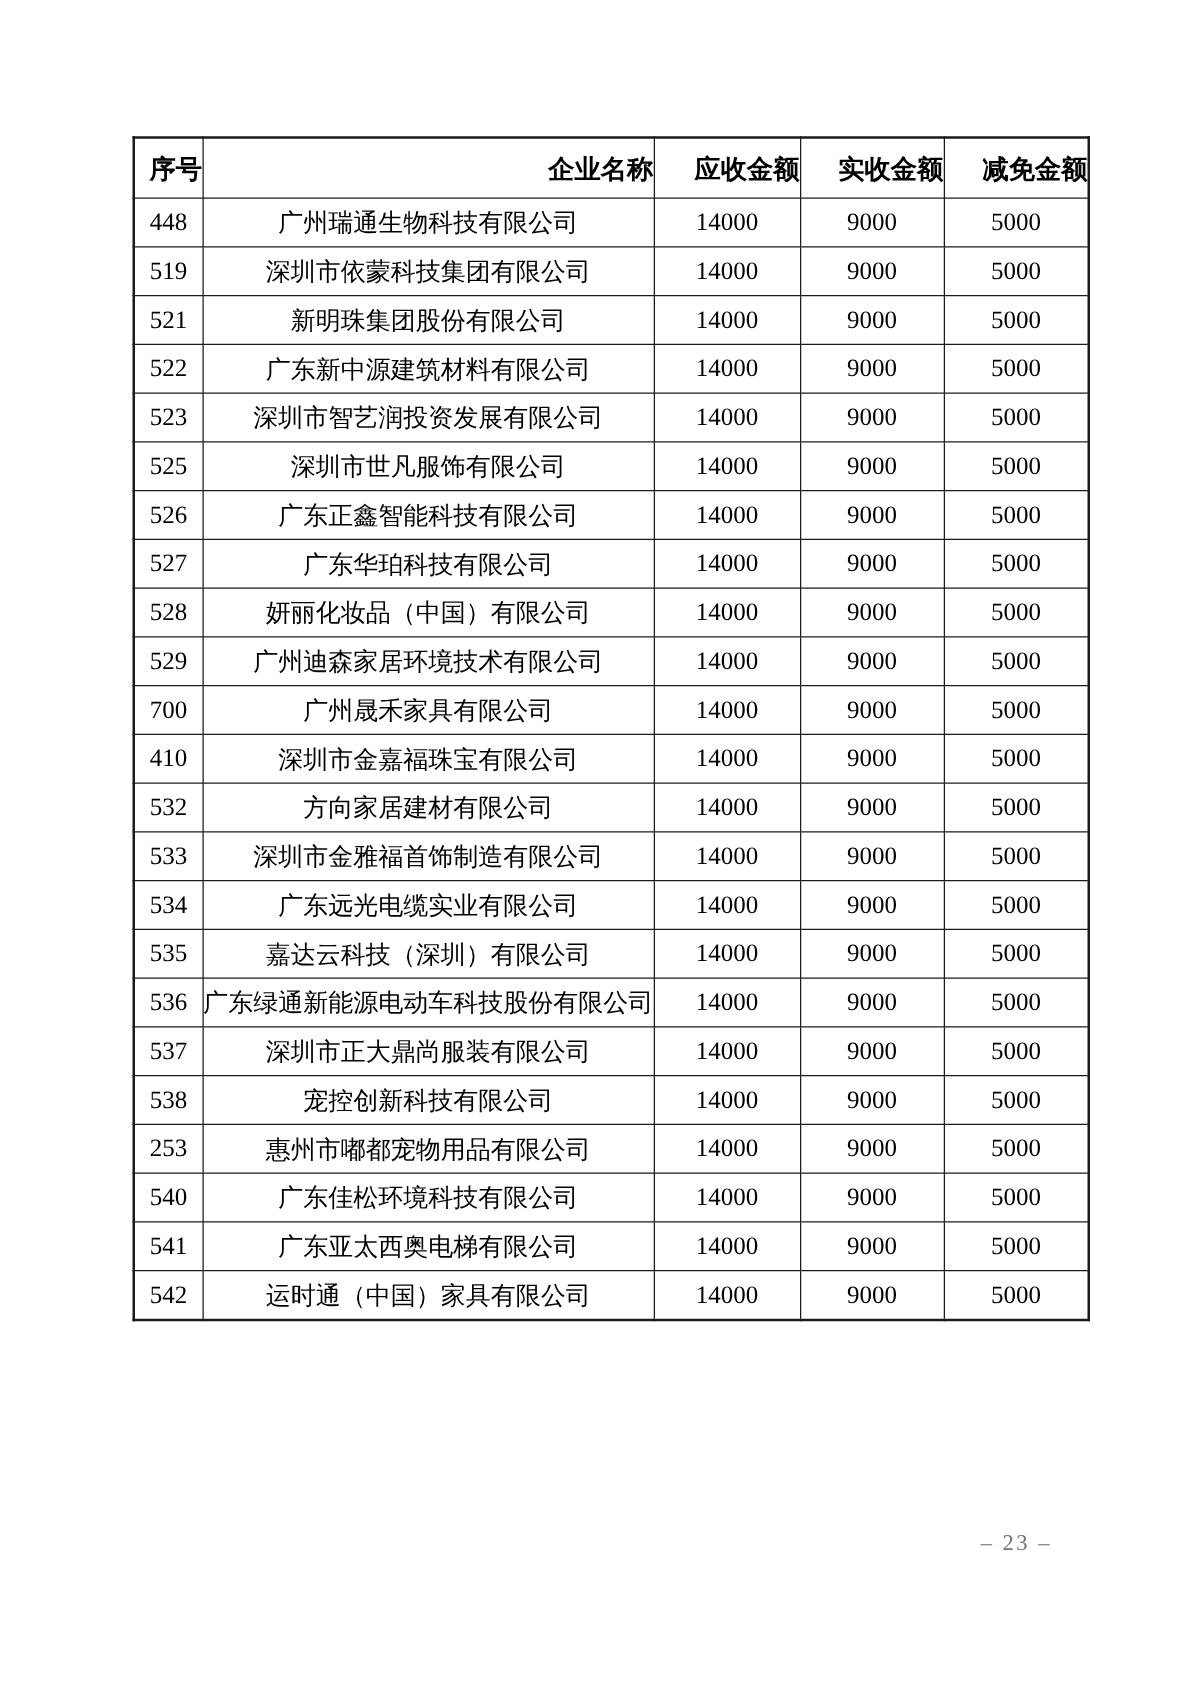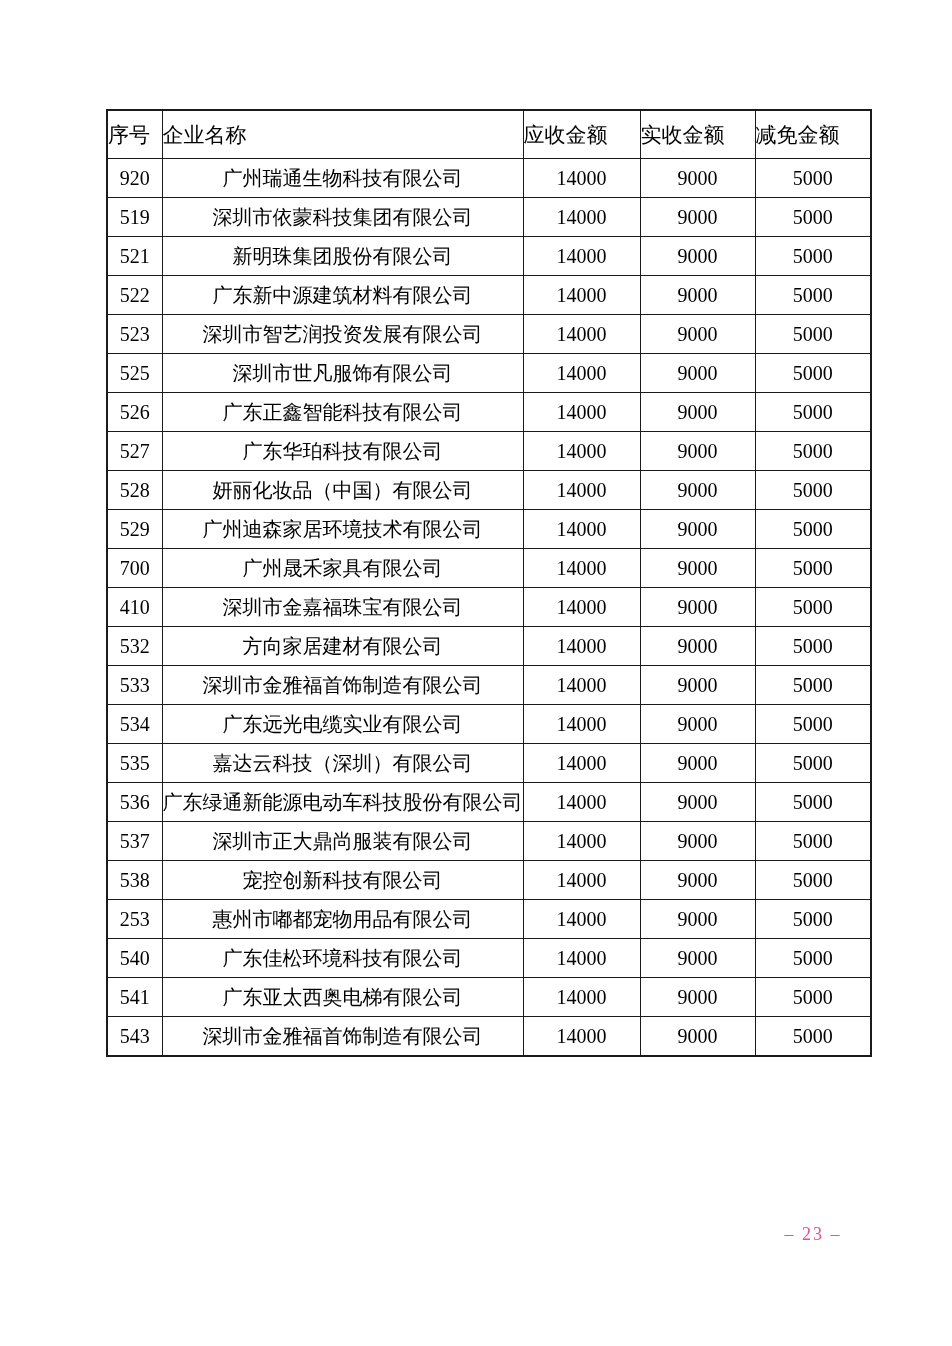--- a/index.html
+++ b/index.html
@@ -30,22 +30,22 @@
   table.fee-table th,
   table.fee-table td {
     border: 1.5px solid #1b1b1b;
     padding: 0;
     overflow: hidden;
     white-space: nowrap;
   }
   table.fee-table th {
     height: 47px;
     font-size: 21px;
-    font-weight: normal;
-    text-align: left;
+    font-weight: bold;
+    text-align: right;
     vertical-align: middle;
   }
   table.fee-table td {
     height: 38px;
     font-size: 20px;
     font-weight: normal;
     vertical-align: middle;
   }
   td.cell-no {
     text-align: center;
@@ -60,21 +60,21 @@
     font-size: 19px;
   }
   .page-number {
     position: absolute;
     left: 758px;
     top: 1224px;
     width: 110px;
     text-align: center;
     font-size: 18px;
     letter-spacing: 2px;
-    color: #ec4899;
+    color: #737373;
   }
 </style>
 </head>
 <body>
 
 <div class="page">
 
   <table class="fee-table">
     <colgroup>
       <col style="width:55px">
@@ -87,21 +87,21 @@
       <tr id="headerRow">
           <th>序号</th>
           <th>企业名称</th>
           <th>应收金额</th>
           <th>实收金额</th>
           <th>减免金额</th>
         </tr>
     </thead>
     <tbody id="tableBody">
         <tr>
-          <td class="cell-no">920</td>
+          <td class="cell-no">448</td>
           <td class="cell-name">广州瑞通生物科技有限公司</td>
           <td class="cell-amount">14000</td>
           <td class="cell-amount">9000</td>
           <td class="cell-amount">5000</td>
         </tr>
         <tr>
           <td class="cell-no">519</td>
           <td class="cell-name">深圳市依蒙科技集团有限公司</td>
           <td class="cell-amount">14000</td>
           <td class="cell-amount">9000</td>
@@ -241,22 +241,22 @@
           <td class="cell-amount">5000</td>
         </tr>
         <tr>
           <td class="cell-no">541</td>
           <td class="cell-name">广东亚太西奥电梯有限公司</td>
           <td class="cell-amount">14000</td>
           <td class="cell-amount">9000</td>
           <td class="cell-amount">5000</td>
         </tr>
         <tr>
-          <td class="cell-no">543</td>
-          <td class="cell-name">深圳市金雅福首饰制造有限公司</td>
+          <td class="cell-no">542</td>
+          <td class="cell-name">运时通（中国）家具有限公司</td>
           <td class="cell-amount">14000</td>
           <td class="cell-amount">9000</td>
           <td class="cell-amount">5000</td>
         </tr>
       </tbody>
   </table>
 
   <div class="page-number">– 23 –</div>
 
 </div>

